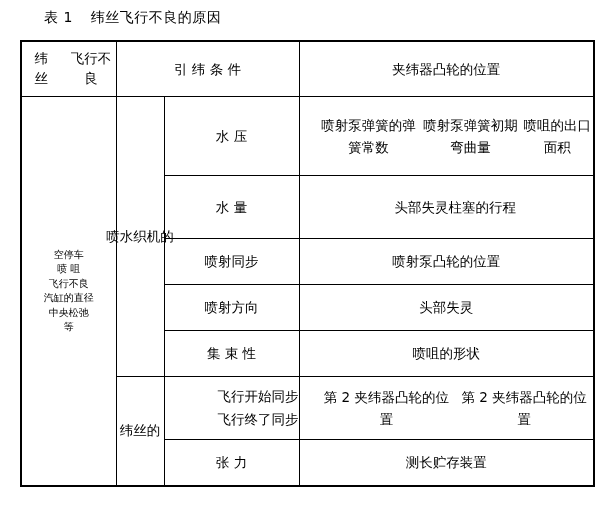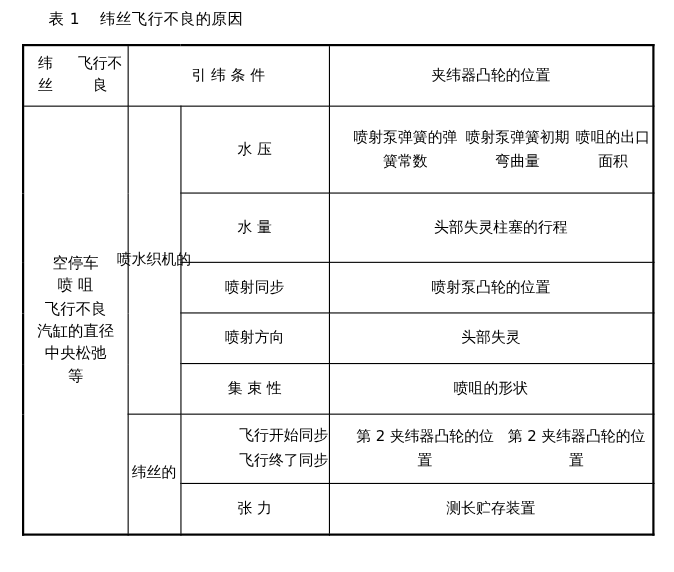--- a/index.html
+++ b/index.html
@@ -79,21 +79,21 @@
     display: flex;
     flex-direction: column;
     align-items: center;
     justify-content: space-around;
     height: 100%;
     padding: 6px 0;
     box-sizing: border-box;
   }
   .left-stack .li {
     line-height: 1.45;
-    font-size: 14px;
+    font-size: 10px;
   }
   .lines {
     display: flex;
     flex-direction: row;
     align-items: flex-start;
     justify-content: center;
     padding-left: 18px;
     box-sizing: border-box;
   }
   .lines span { display: block; line-height: 1.65; }

